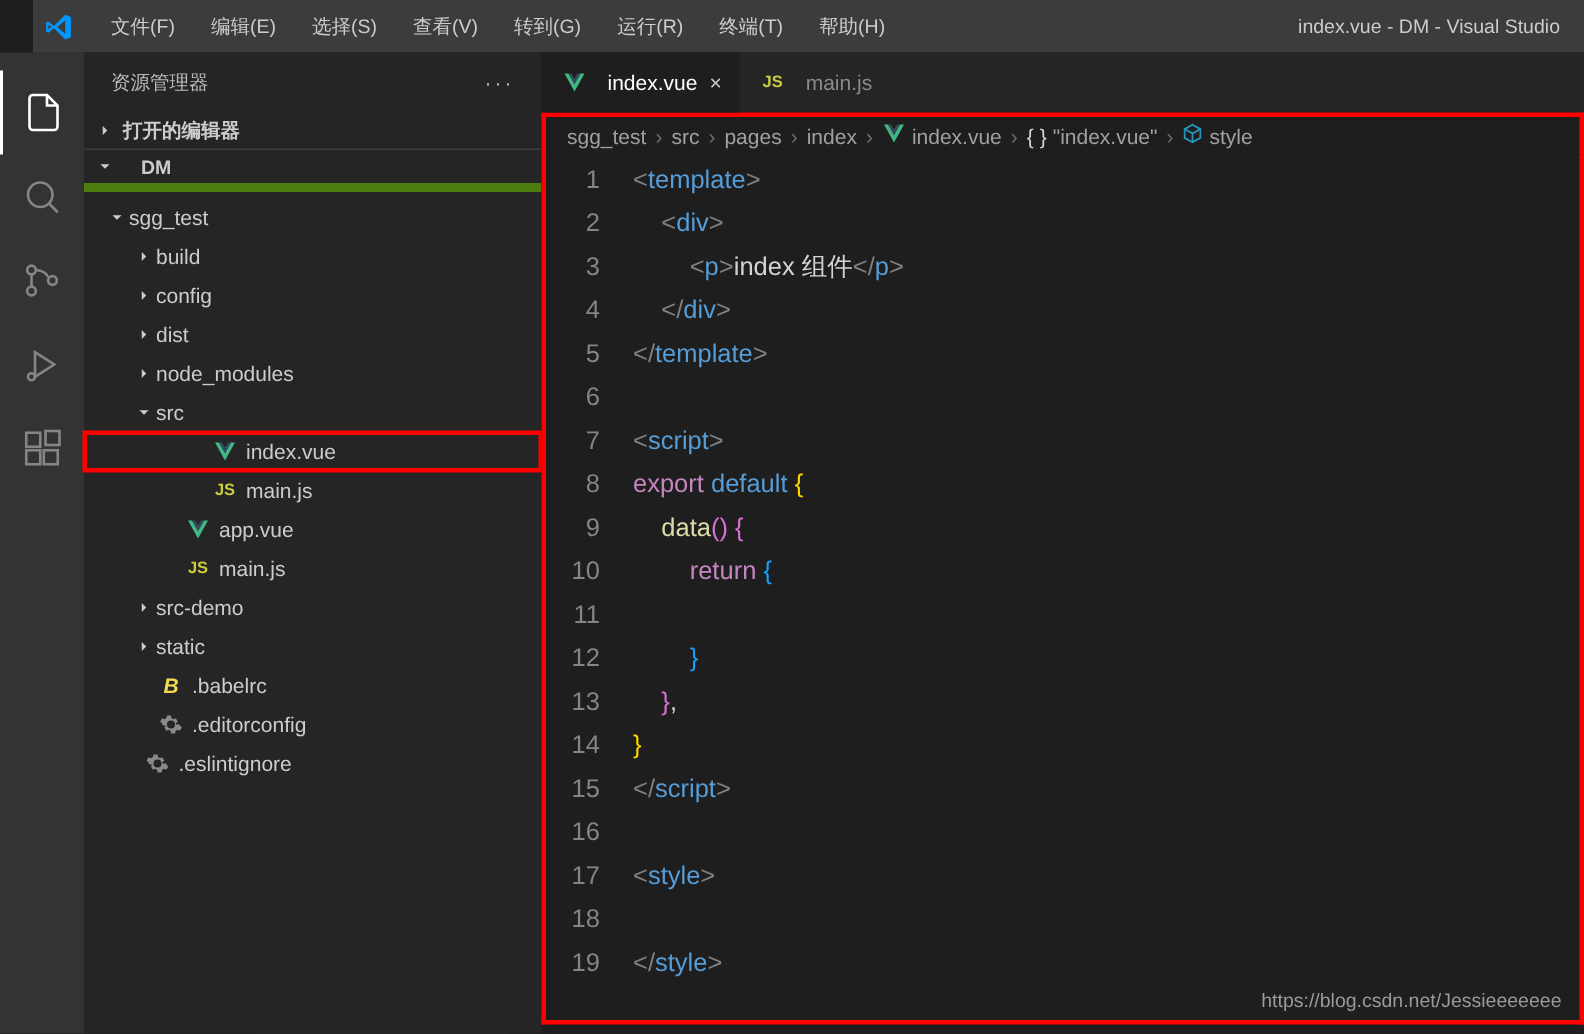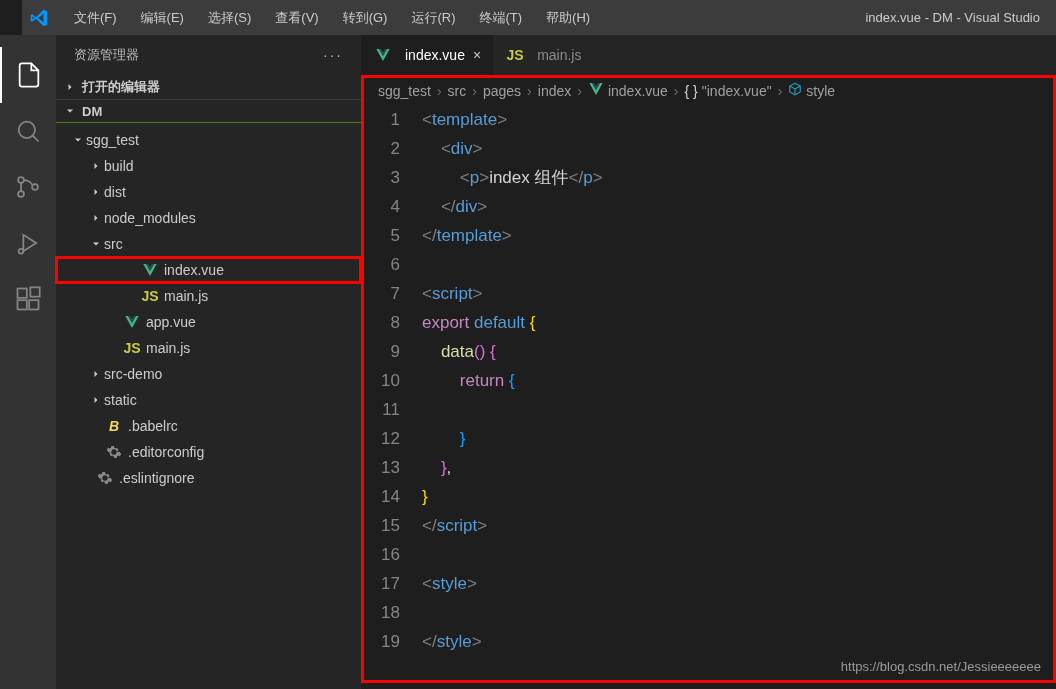--- a/index.html
+++ b/index.html
@@ -17,21 +17,21 @@
 .activity-item { width: 56px; height: 56px; display: flex; align-items: center; justify-content: center; cursor: pointer; }
 .activity-item.active { border-left: 2px solid #fff; }
 .activity-item svg { width: 28px; height: 28px; }
 
 
 .sidebar { position: absolute; left: 56px; top: 35px; width: 305px; height: 654px; background: #252526; }
 .sidebar-header { display: flex; align-items: center; justify-content: space-between; padding: 10px 18px; height: 40px; }
 .sidebar-title { font-size: 13px; color: #bbbbbb; text-align: right; }
 .sidebar-more { color: #bbbbbb; letter-spacing: 2px; cursor: pointer; }
 .section-header { display: flex; align-items: center; padding: 3px 6px; font-size: 13px; font-weight: bold; color: #cccccc; cursor: pointer; }
-.section-label-row { display: flex; align-items: center; padding: 3px 6px; font-size: 13px; font-weight: bold; color: #cccccc; border-top: 1px solid #3c3c3c; border-bottom: 1px solid #4d7c0f; }
+.section-label-row { display: flex; align-items: center; padding: 3px 6px; font-size: 13px; font-weight: bold; color: #cccccc; border-top: 1px solid #3c3c3c; border-bottom: 6px solid #4d7c0f; gap: 12px; }
 .chev { width: 16px; height: 16px; display: inline-flex; align-items: center; justify-content: center; margin-right: 4px; }
 
 
 .tree { padding-top: 4px; }
 .tree-row { display: flex; align-items: center; height: 26px; font-size: 14px; color: #cccccc; cursor: pointer; white-space: nowrap; }
 .tree-row.highlight { outline: 3px solid #ff0000; outline-offset: -2px; }
 .tree-chev { width: 16px; display: inline-flex; justify-content: center; }
 .ficon { width: 20px; display: inline-flex; justify-content: center; margin-right: 4px; }
 
 
@@ -57,21 +57,21 @@
 .tk-text { color: #d4d4d4; }
 .tk-kw-export { color: #c586c0; }
 .tk-kw-default { color: #569cd6; }
 .tk-func { color: #dcdcaa; }
 .tk-yellow { color: #ffd700; }
 .tk-purple { color: #da70d6; }
 .tk-blue { color: #179fff; }
 .tk-return { color: #c586c0; }
 
 .watermark { position: absolute; bottom: 6px; right: 12px; color: #9a9a9a; font-size: 13px; font-family: sans-serif; }
-.js-icon { color: #cbcb41; font-weight: bold; font-size: 14px; }
+.js-icon { color: #cbcb41; font-weight: bold; font-size: 11px; }
 .babel-icon { color: #f5da55; font-style: italic; font-weight: bold; }
 .braces-icon { color: #d4d4d4; }
 </style>
 </head>
 <body>
 
 <div class="title-bar">
   <svg class="vscode-logo" viewBox="0 0 24 24">
       <path fill="#0098ff" d="M23 3l-5-2-10 10L3 7 1 8v8l2 1 5-4 10 10 5-2V3zM3 14v-4l3 2-3 2zm15 4l-7-6 7-6v12z"></path>
     </svg>
@@ -162,20 +162,28 @@
           </svg>
         </span>
         <span>build</span>
       </div>
       <div class="tree-row" style="padding-left: 32px;">
         <span class="tree-chev">
           <svg width="12" height="12" viewBox="0 0 16 16">
             <path fill="#cccccc" d="M6 4l4 4-4 4z"></path>
           </svg>
         </span>
+        <span>config</span>
+      </div>
+      <div class="tree-row" style="padding-left: 32px;">
+        <span class="tree-chev">
+          <svg width="12" height="12" viewBox="0 0 16 16">
+            <path fill="#cccccc" d="M6 4l4 4-4 4z"></path>
+          </svg>
+        </span>
         <span>dist</span>
       </div>
       <div class="tree-row" style="padding-left: 32px;">
         <span class="tree-chev">
           <svg width="12" height="12" viewBox="0 0 16 16">
             <path fill="#cccccc" d="M6 4l4 4-4 4z"></path>
           </svg>
         </span>
         <span>node_modules</span>
       </div>

